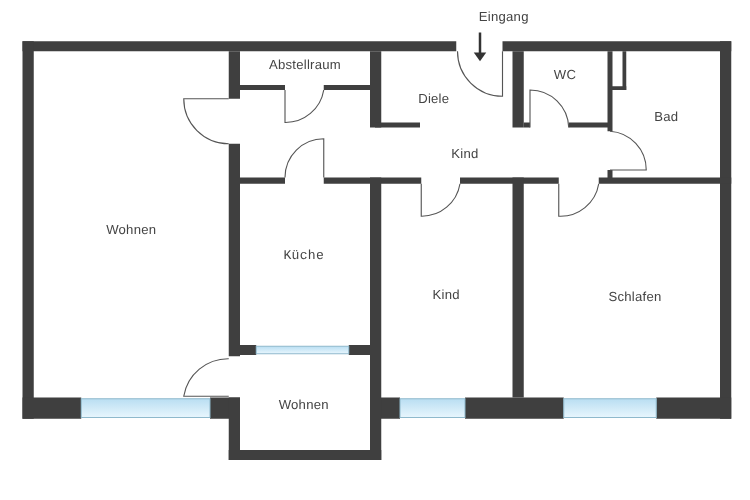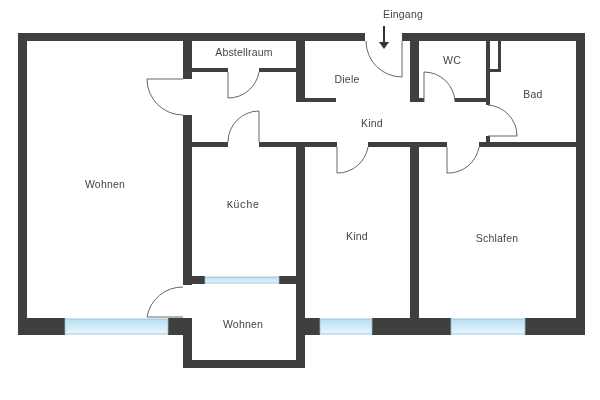--- a/index.html
+++ b/index.html
@@ -115,14 +115,14 @@
 
 <div class="label" style="left:403px; top:14px;">Eingang</div>
 <div class="label" style="left:105px; top:184px;">Wohnen</div>
 <div class="label" style="left:244px; top:52px;">Abstellraum</div>
 <div class="label" style="left:347px; top:79px;">Diele</div>
 <div class="label" style="left:452px; top:60px;text-align:right;">WC</div>
 <div class="label" style="left:533px; top:94px;">Bad</div>
 <div class="label" style="left:372px; top:123px;">Kind</div>
 <div class="label" style="left:243px; top:205px;font-family:Liberation Mono, monospace;">Küche</div>
 <div class="label" style="left:357px; top:236px;">Kind</div>
-<div class="label" style="left:497px; top:238px;">Schlafen</div>
+<div class="label" style="left:508px; top:238px;">Schlafen</div>
 <div class="label" style="left:243px; top:324px;">Wohnen</div>
 
 </body></html>

